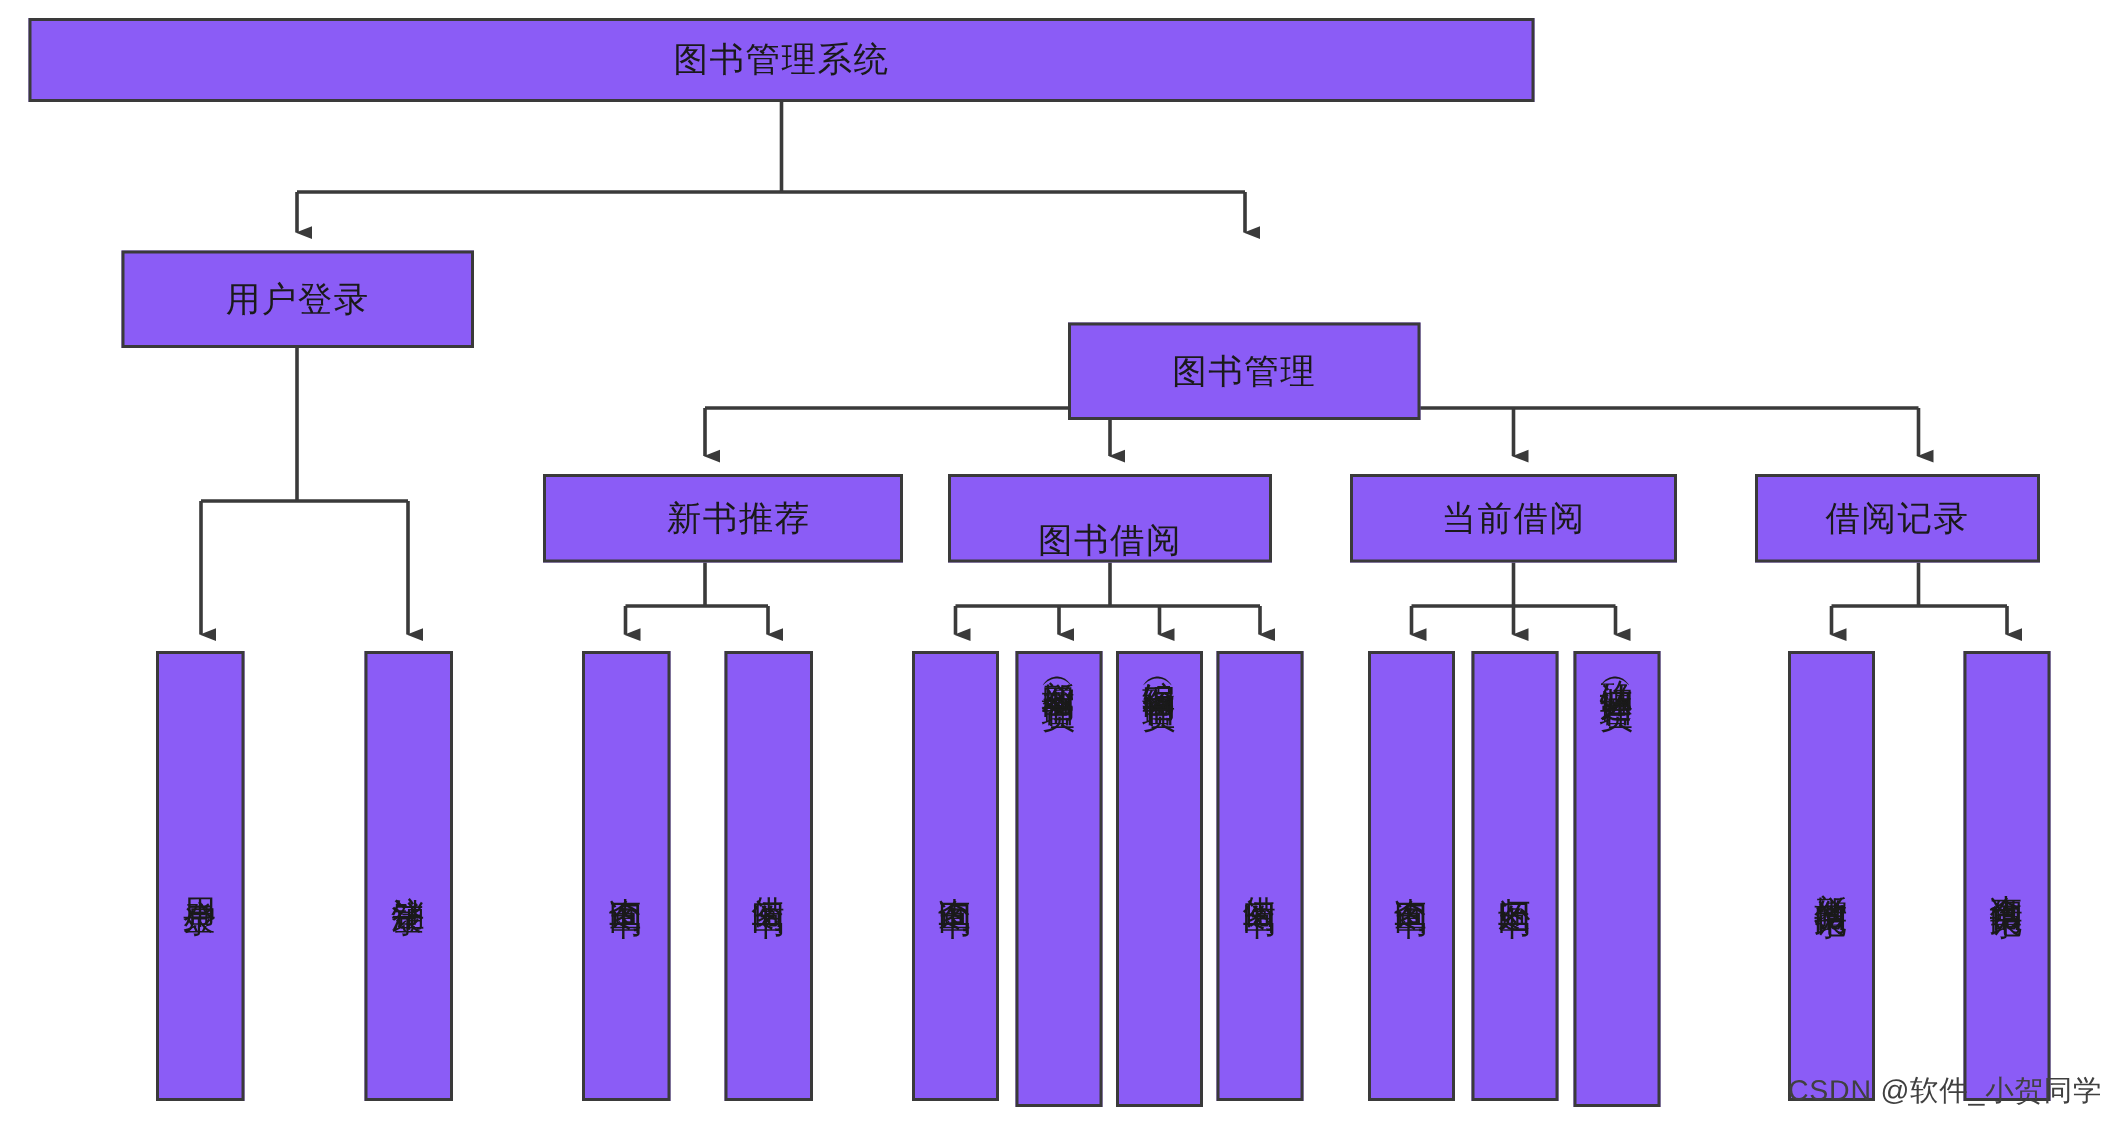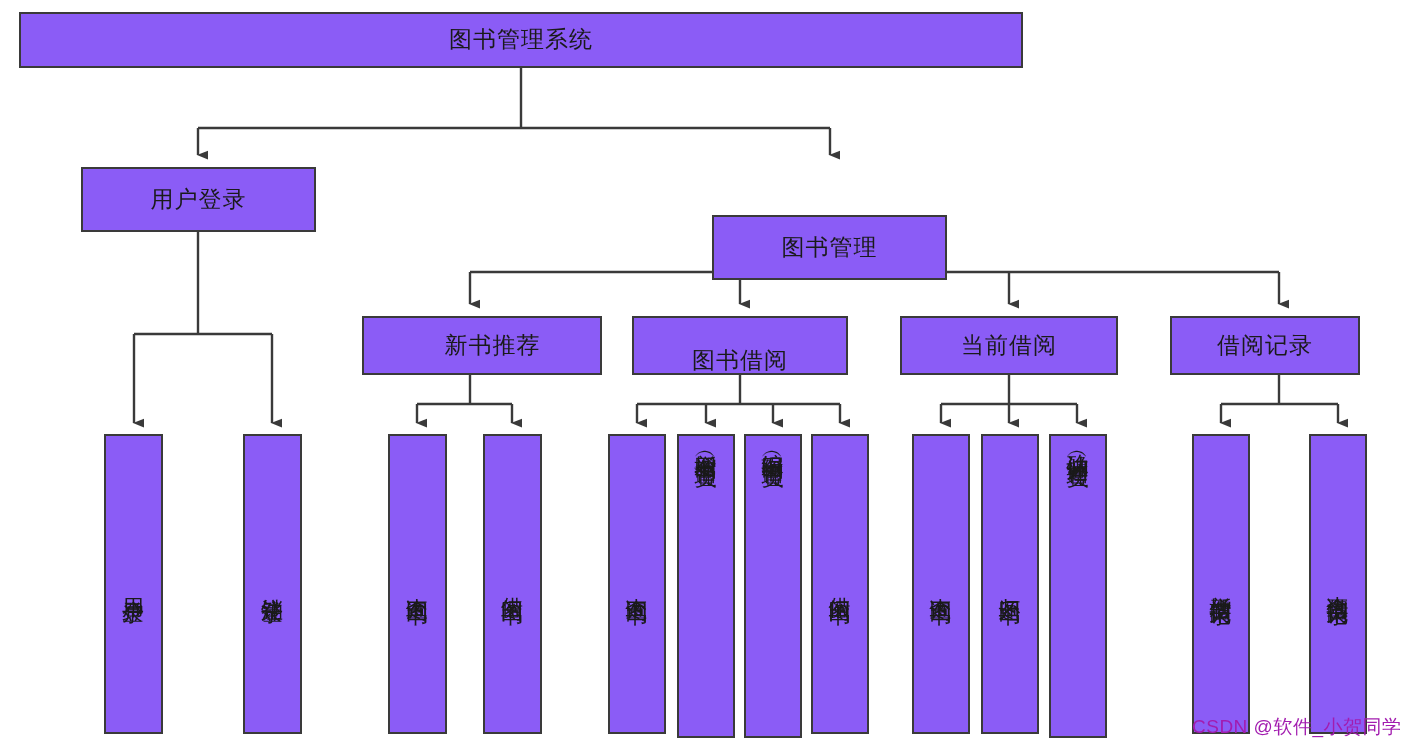--- a/index.html
+++ b/index.html
@@ -54,21 +54,21 @@
     text-orientation: upright;
     white-space: nowrap;
     display: block;
     margin: 0 auto;
   }
   .v-node.v-center {
     align-items: center;
   }
   .watermark {
     position: absolute;
-    color: #a21caf;
+    color: #404040;
     font-size: 19px;
     letter-spacing: 0.5px;
     z-index: 3;
     white-space: nowrap;
     user-select: none;
   }
 </style>
 </head>
 <body>
 

